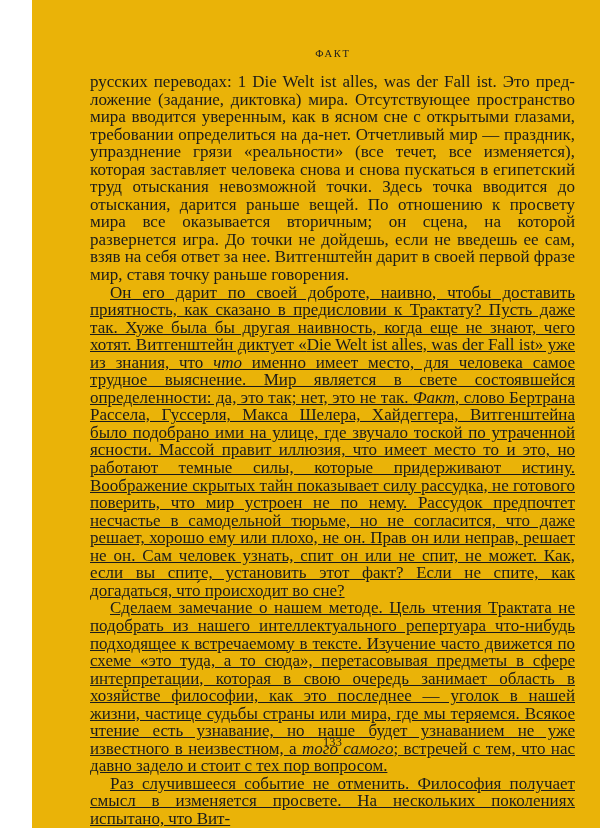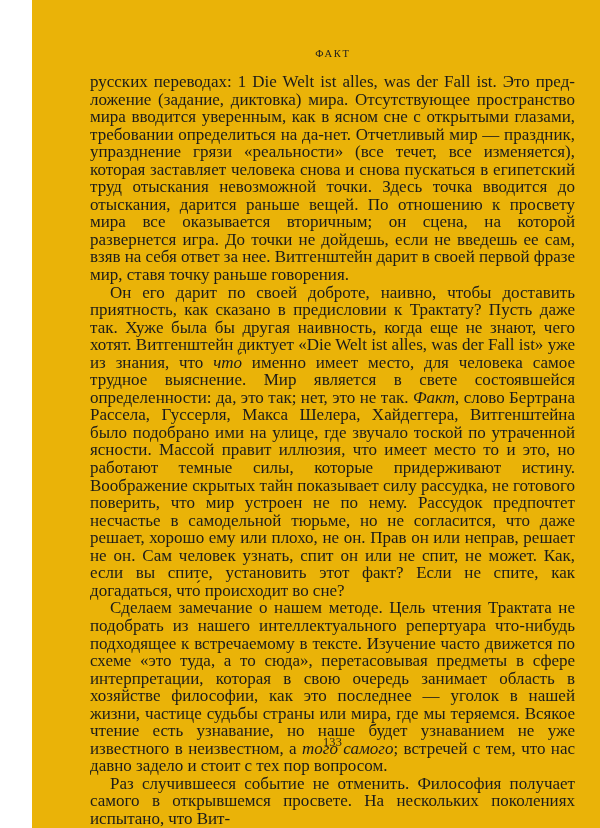--- a/index.html
+++ b/index.html
@@ -62,20 +62,21 @@
     color: #1b1b1b;
     hyphens: manual;
     -webkit-hyphens: manual;
     word-spacing: -0.15px;
   }
   .para.no-indent {
     text-indent: 0;
   }
   .para + .para {
     margin-top: 0;
+    text-decoration: underline;
   }
 
   .para i,
   .para em {
     font-style: italic;
   }
 
   .lat {
     font-family: "Liberation Serif", "DejaVu Serif", serif;
   }
@@ -101,19 +102,19 @@
   <div class="running-head">ФАКТ</div>
 
   <div class="textblock">
 
     <p class="para no-indent"><span>русских переводах: 1 <span class="lat">Die Welt ist alles, was der Fall ist</span>. Это пред-ложение (задание, диктовка) мира. Отсутствующее пространство мира вводится уверенным, как в ясном сне с открытыми глазами, требовании определиться на да-нет. Отчетливый мир — праздник, упразднение грязи «реальности» (все течет, все изменяется), которая заставляет человека снова и снова пускаться в египетский труд отыскания невозможной точки. Здесь точка вводится до отыскания, дарится раньше вещей. По отношению к просвету мира все оказывается вторичным; он сцена, на которой развернется игра. До точки не дойдешь, если не введешь ее сам, взяв на себя ответ за нее. Витгенштейн дарит в своей первой фразе мир, ставя точку раньше говорения.</span></p>
 
     <p class="para"><span>Он его дарит по своей доброте, наивно, чтобы доставить приятность, как сказано в предисловии к Трактату? Пусть даже так. Хуже была бы другая наивность, когда еще не знают, чего хотят. Витгенштейн диктует «<span class="lat">Die Welt ist alles, was der Fall ist</span>» уже из знания, что <i>что́</i> именно имеет место, для человека самое трудное выяснение. Мир является в свете состоявшейся определенности: да, это так; нет, это не так. <i>Факт</i>, слово Бертрана Рассела, Гуссерля, Макса Шелера, Хайдеггера, Витгенштейна было подобрано ими на улице, где звучало тоской по утраченной ясности. Массой правит иллюзия, что имеет место то и это, но работают темные силы, которые придерживают истину. Воображение скрытых тайн показывает силу рассудка, не готового поверить, что мир устроен не по нему. Рассудок предпочтет несчастье в самодельной тюрьме, но не согласится, что даже решает, хорошо ему или плохо, не он. Прав он или неправ, решает не он. Сам человек узнать, спит он или не спит, не может. Как, если вы спите, установить этот факт? Если не спите, как догадаться, что́ происходит во сне?</span></p>
 
     <p class="para"><span>Сделаем замечание о нашем методе. Цель чтения Трактата не подобрать из нашего интеллектуального репертуара что-нибудь подходящее к встречаемому в тексте. Изучение часто движется по схеме «это туда, а то сюда», перетасовывая предметы в сфере интерпретации, которая в свою очередь занимает область в хозяйстве философии, как это последнее — уголок в нашей жизни, частице судьбы страны или мира, где мы теряемся. Всякое чтение есть узнавание, но наше будет узнаванием не уже известного в неизвестном, а <i>того самого</i>; встречей с тем, что нас давно задело и стоит с тех пор вопросом.</span></p>
 
-    <p class="para"><span>Раз случившееся событие не отменить. Философия получает самого в открывшемся просвете. На нескольких поколениях испытано, что Вит-</span></p>
+    <p class="para"><span>Раз случившееся событие не отменить. Философия получает смысл в изменяется просвете. На нескольких поколениях испытано, что Вит-</span></p>
 
   </div>
 
   <div class="folio">133</div>
 
 </div>
 
 </body></html>

